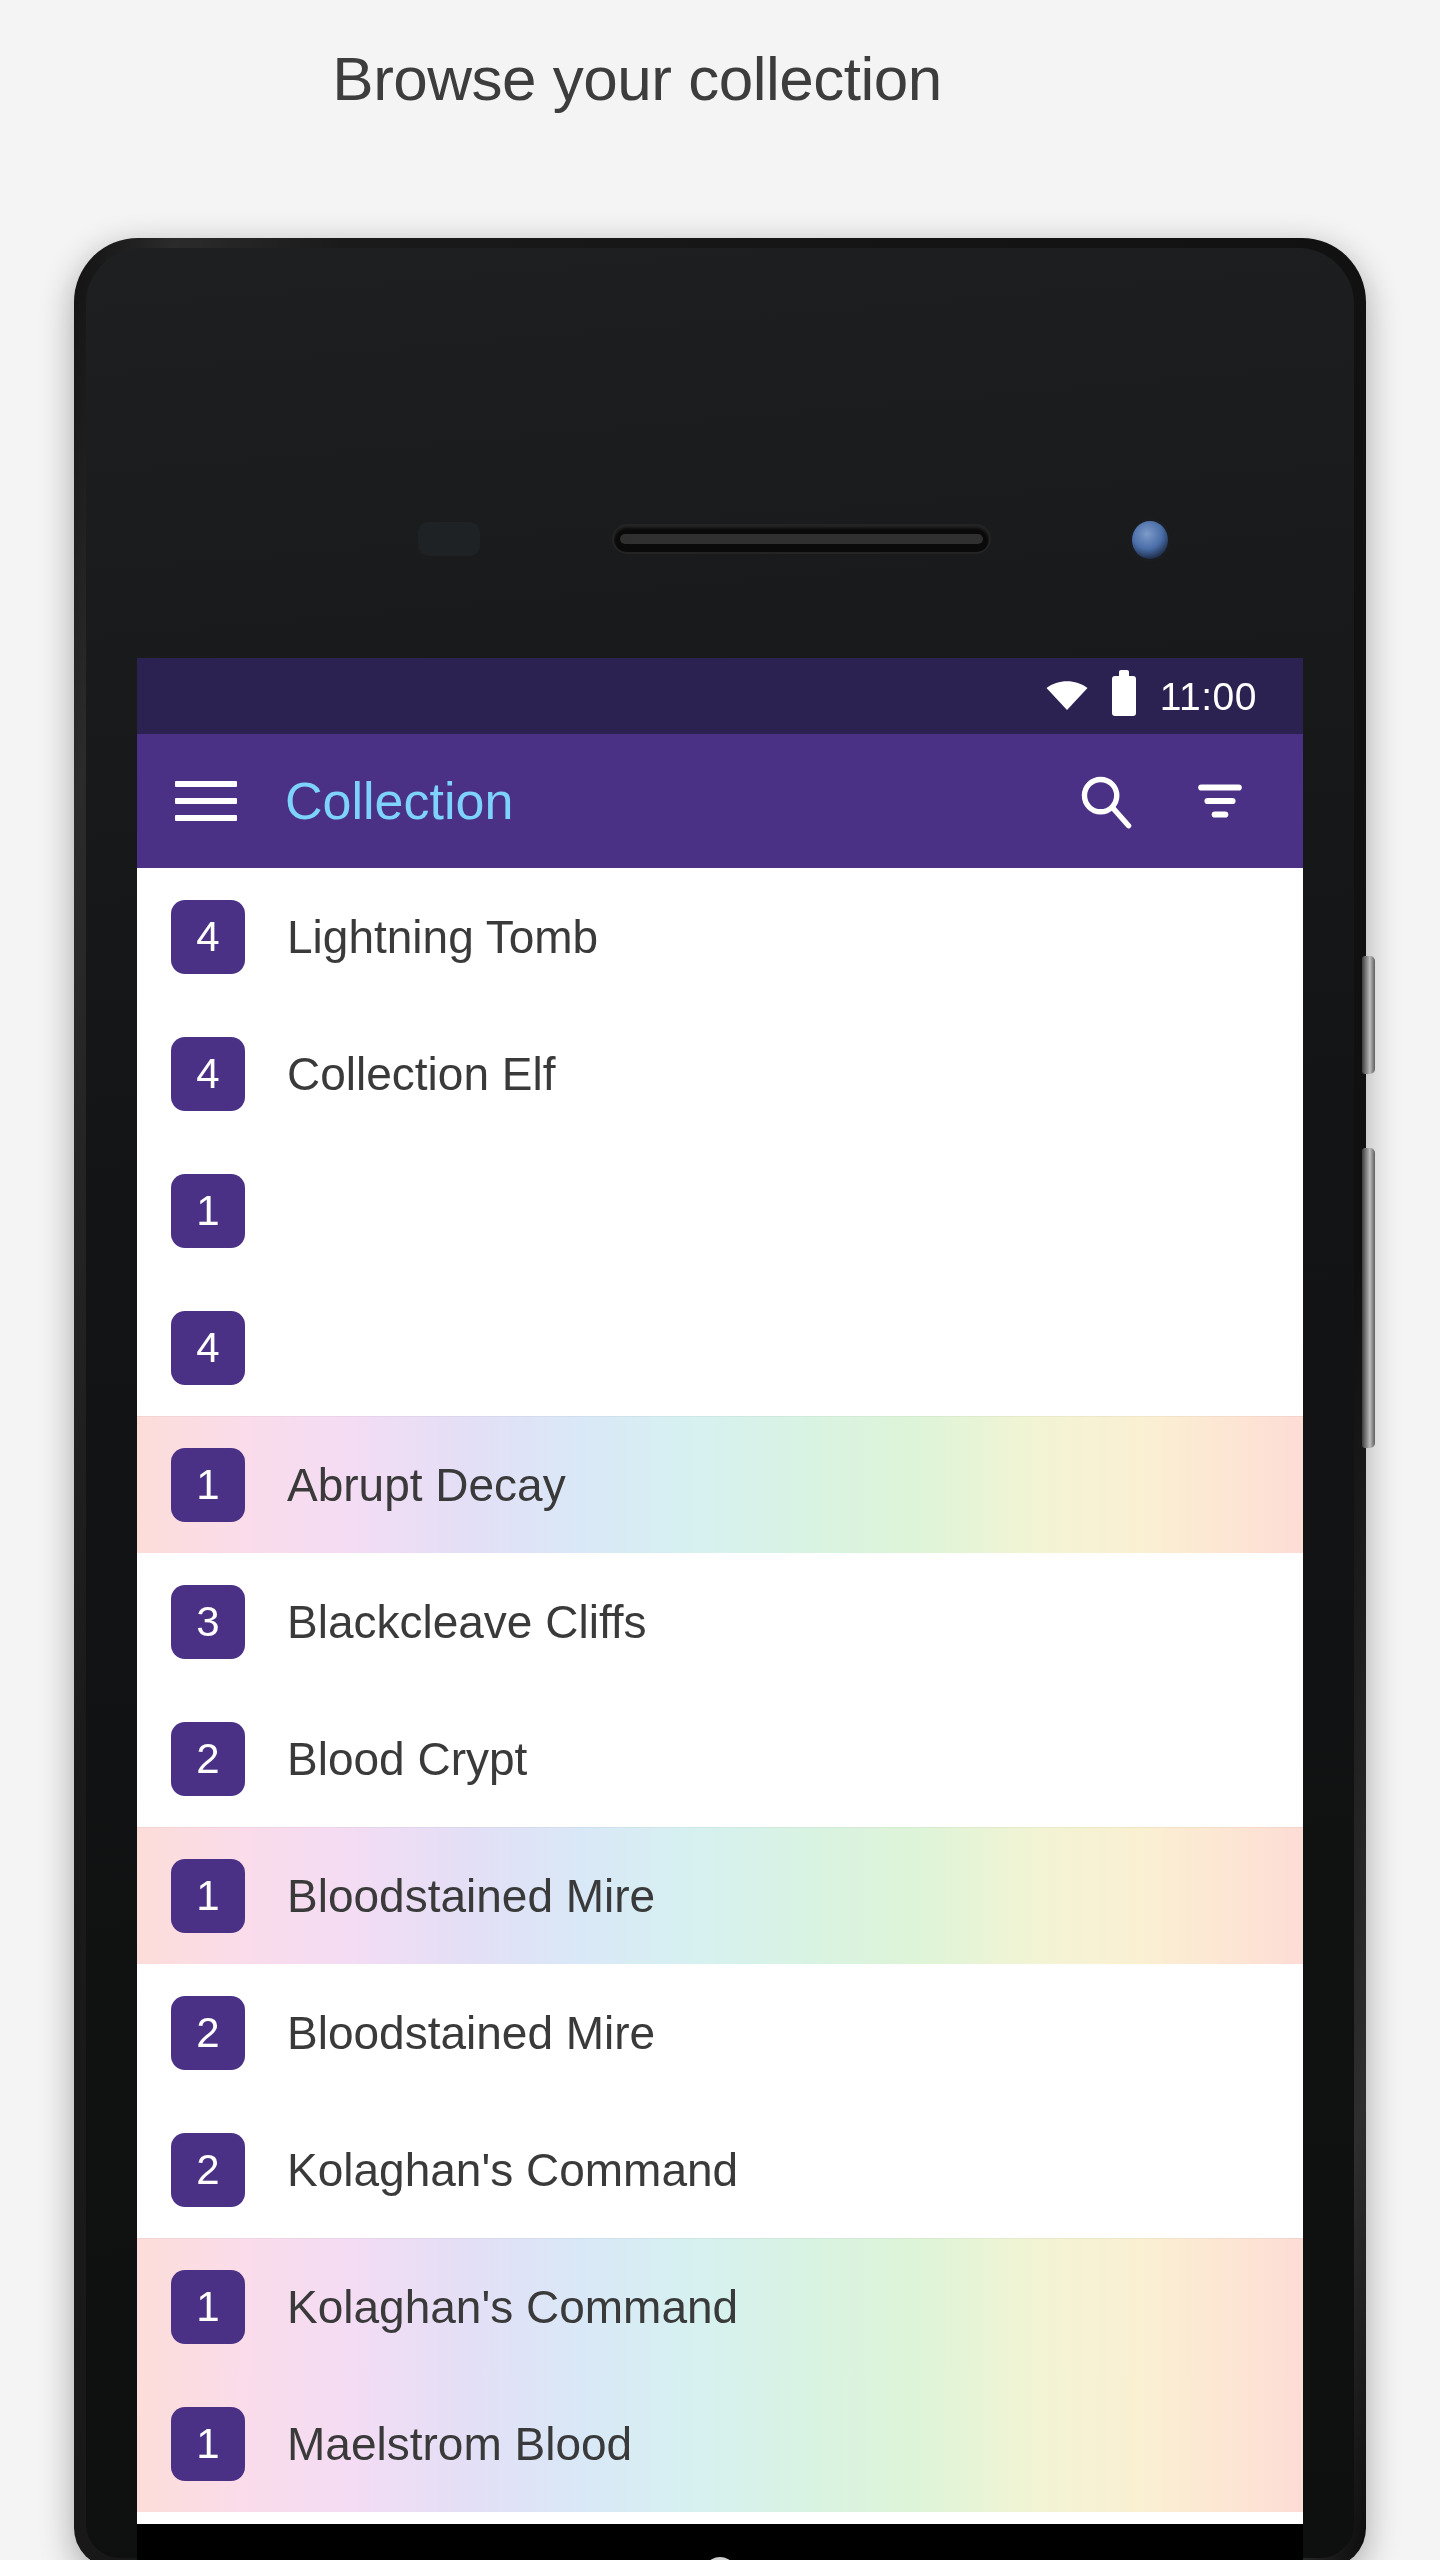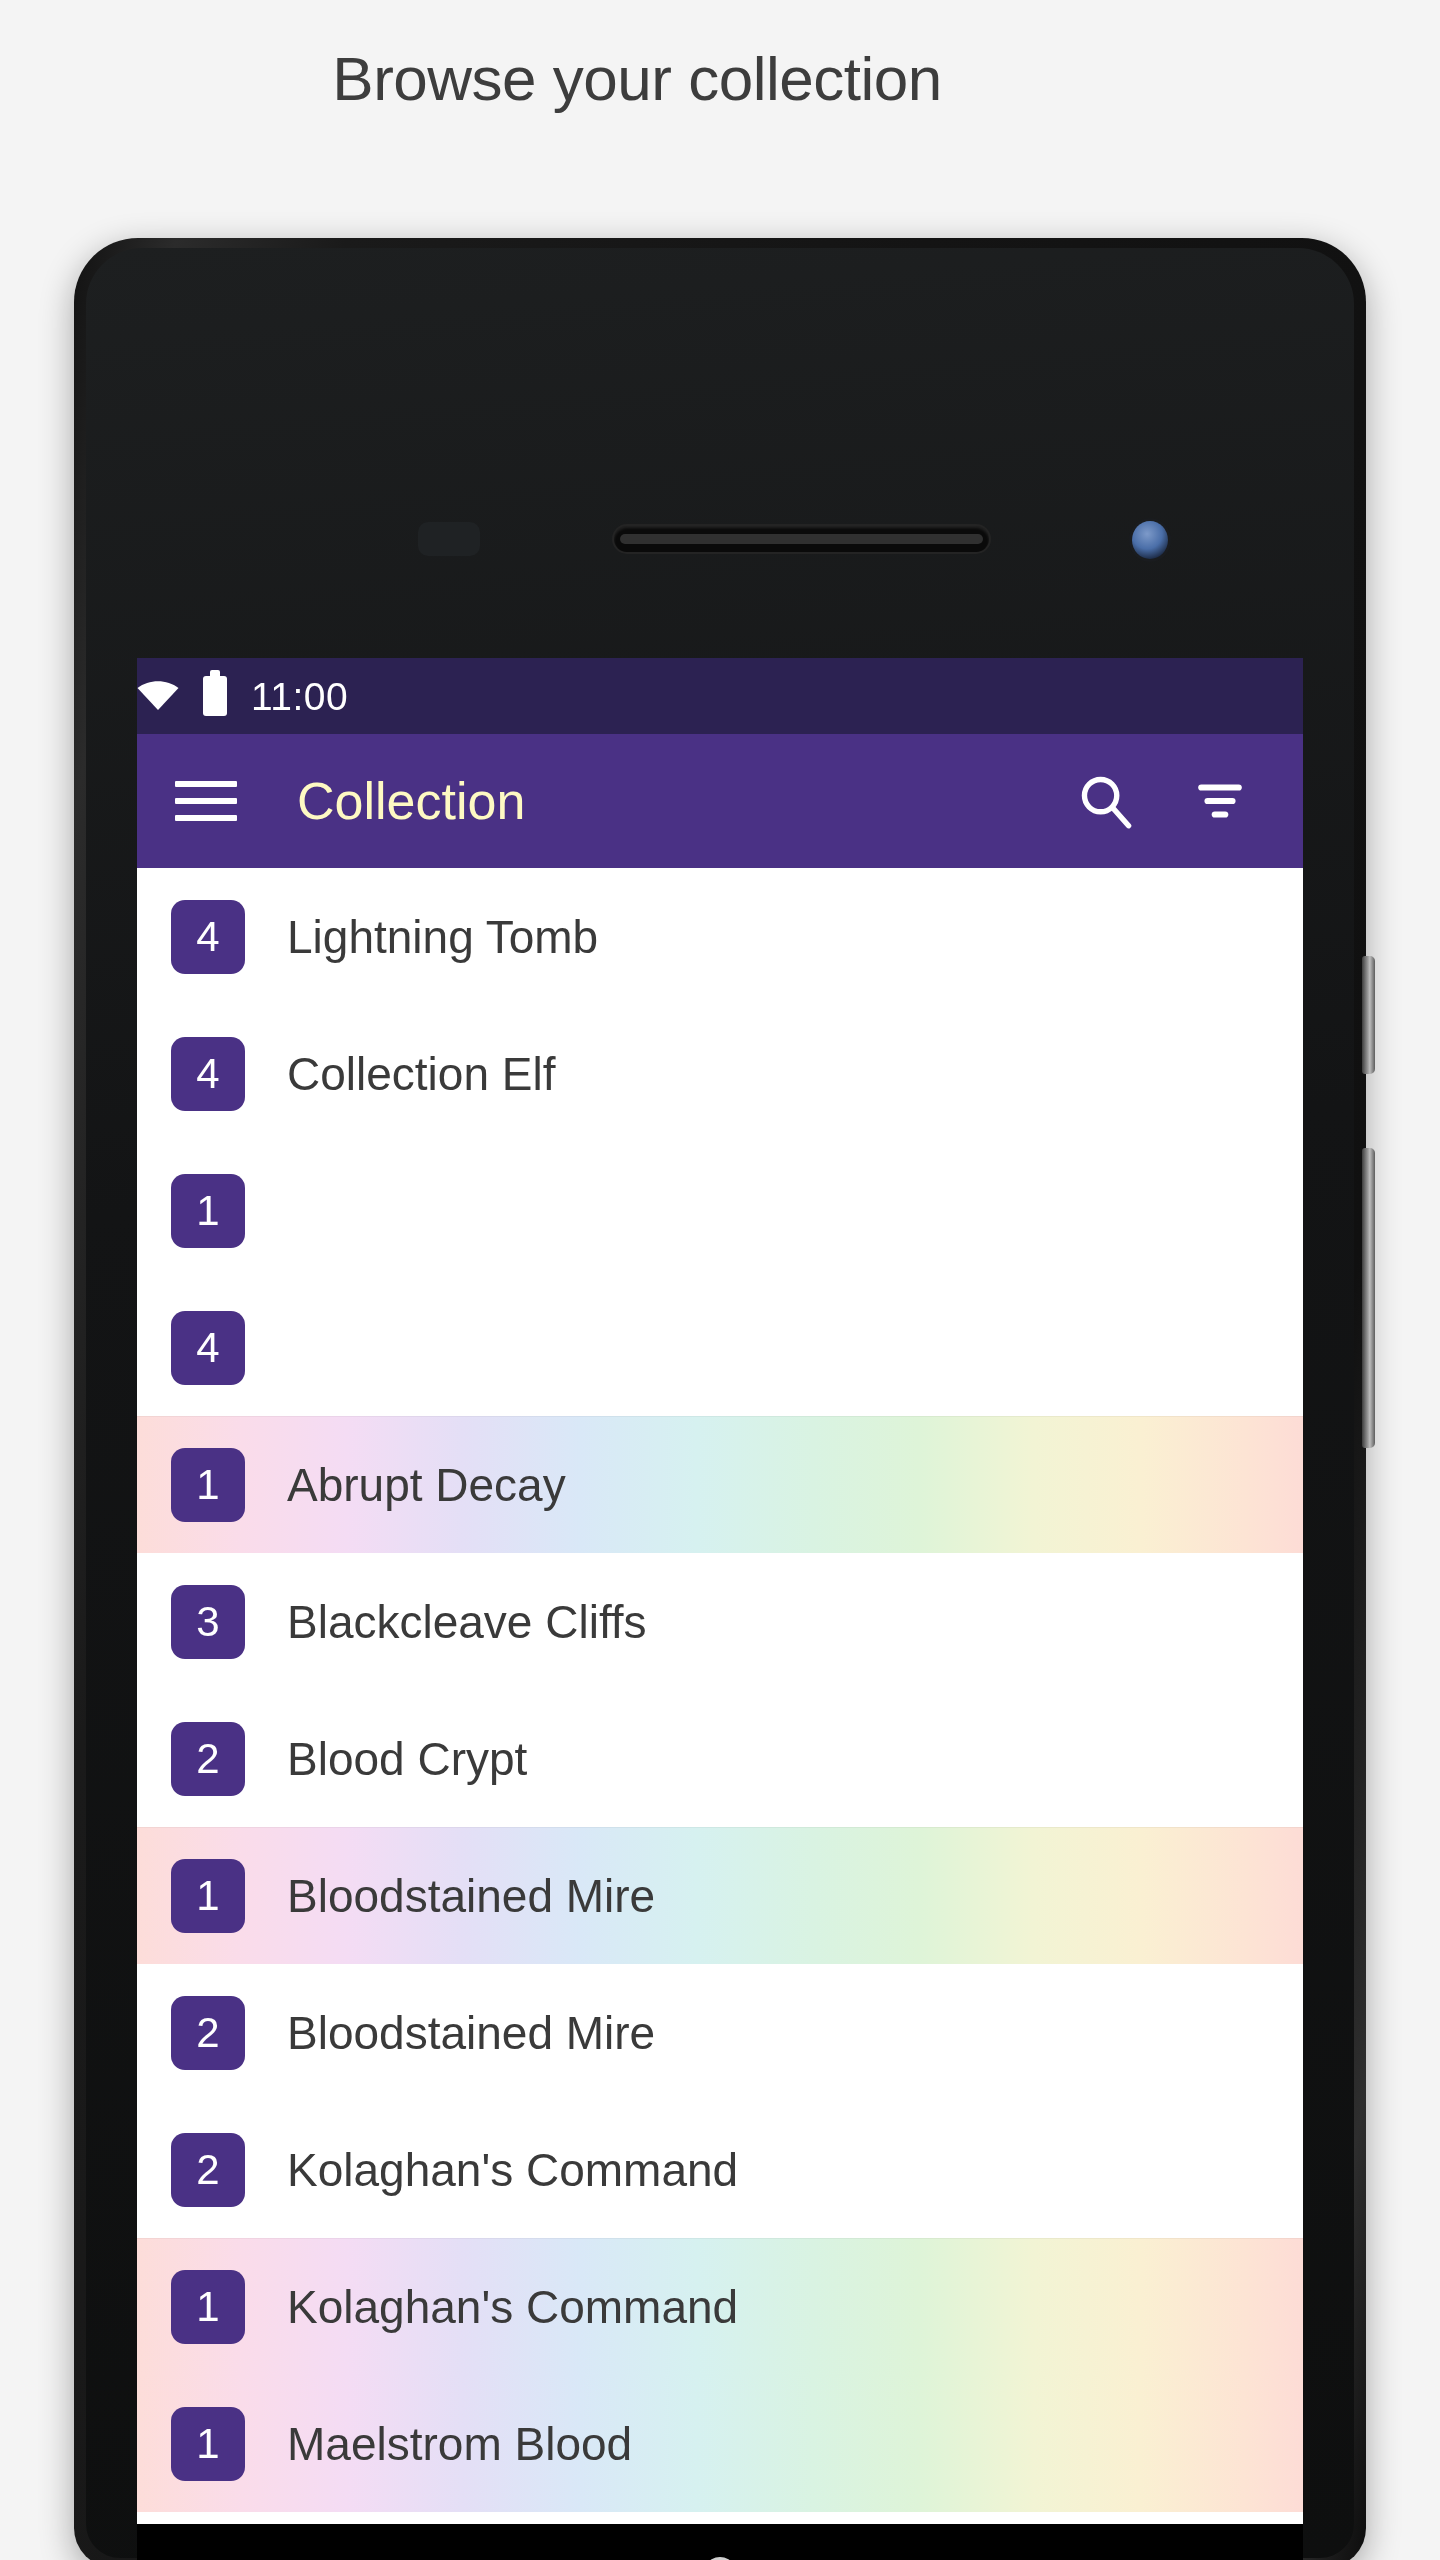--- a/index.html
+++ b/index.html
@@ -91,21 +91,21 @@
     background:#ffffff;
     overflow:hidden;
   }
 
   
   .statusbar{
     height:76px;
     background:#2c2252;
     display:flex;
     align-items:center;
-    justify-content:flex-start;
+    justify-content:flex-end;
     padding-right:46px;
     gap:24px;
   }
   .wifi-ico{ width:42px; height:30px; position:relative; }
   .wifi-ico svg{ display:block; }
   .batt-ico{
     width:24px; height:40px;
     background:#fff;
     border-radius:3px;
     position:relative;
@@ -129,24 +129,24 @@
     padding:0 46px 0 38px;
   }
   .hamburger{
     width:62px; height:62px;
     display:flex; flex-direction:column; justify-content:center; gap:11px;
     cursor:pointer;
     flex:0 0 auto;
   }
   .hamburger span{ display:block; height:6px; background:#fff; border-radius:1px; }
   .appbar-title{
-    color:#fef9c3;
+    color:#7dd3fc;
     font-size:52px;
     font-weight:400;
-    margin-left:60px;
+    margin-left:48px;
     flex:1 1 auto;
     line-height:1;
   }
   .appbar-action{
     width:74px; height:74px;
     display:flex; align-items:center; justify-content:center;
     cursor:pointer;
     flex:0 0 auto;
   }
   .appbar-action + .appbar-action{ margin-left:40px; }

